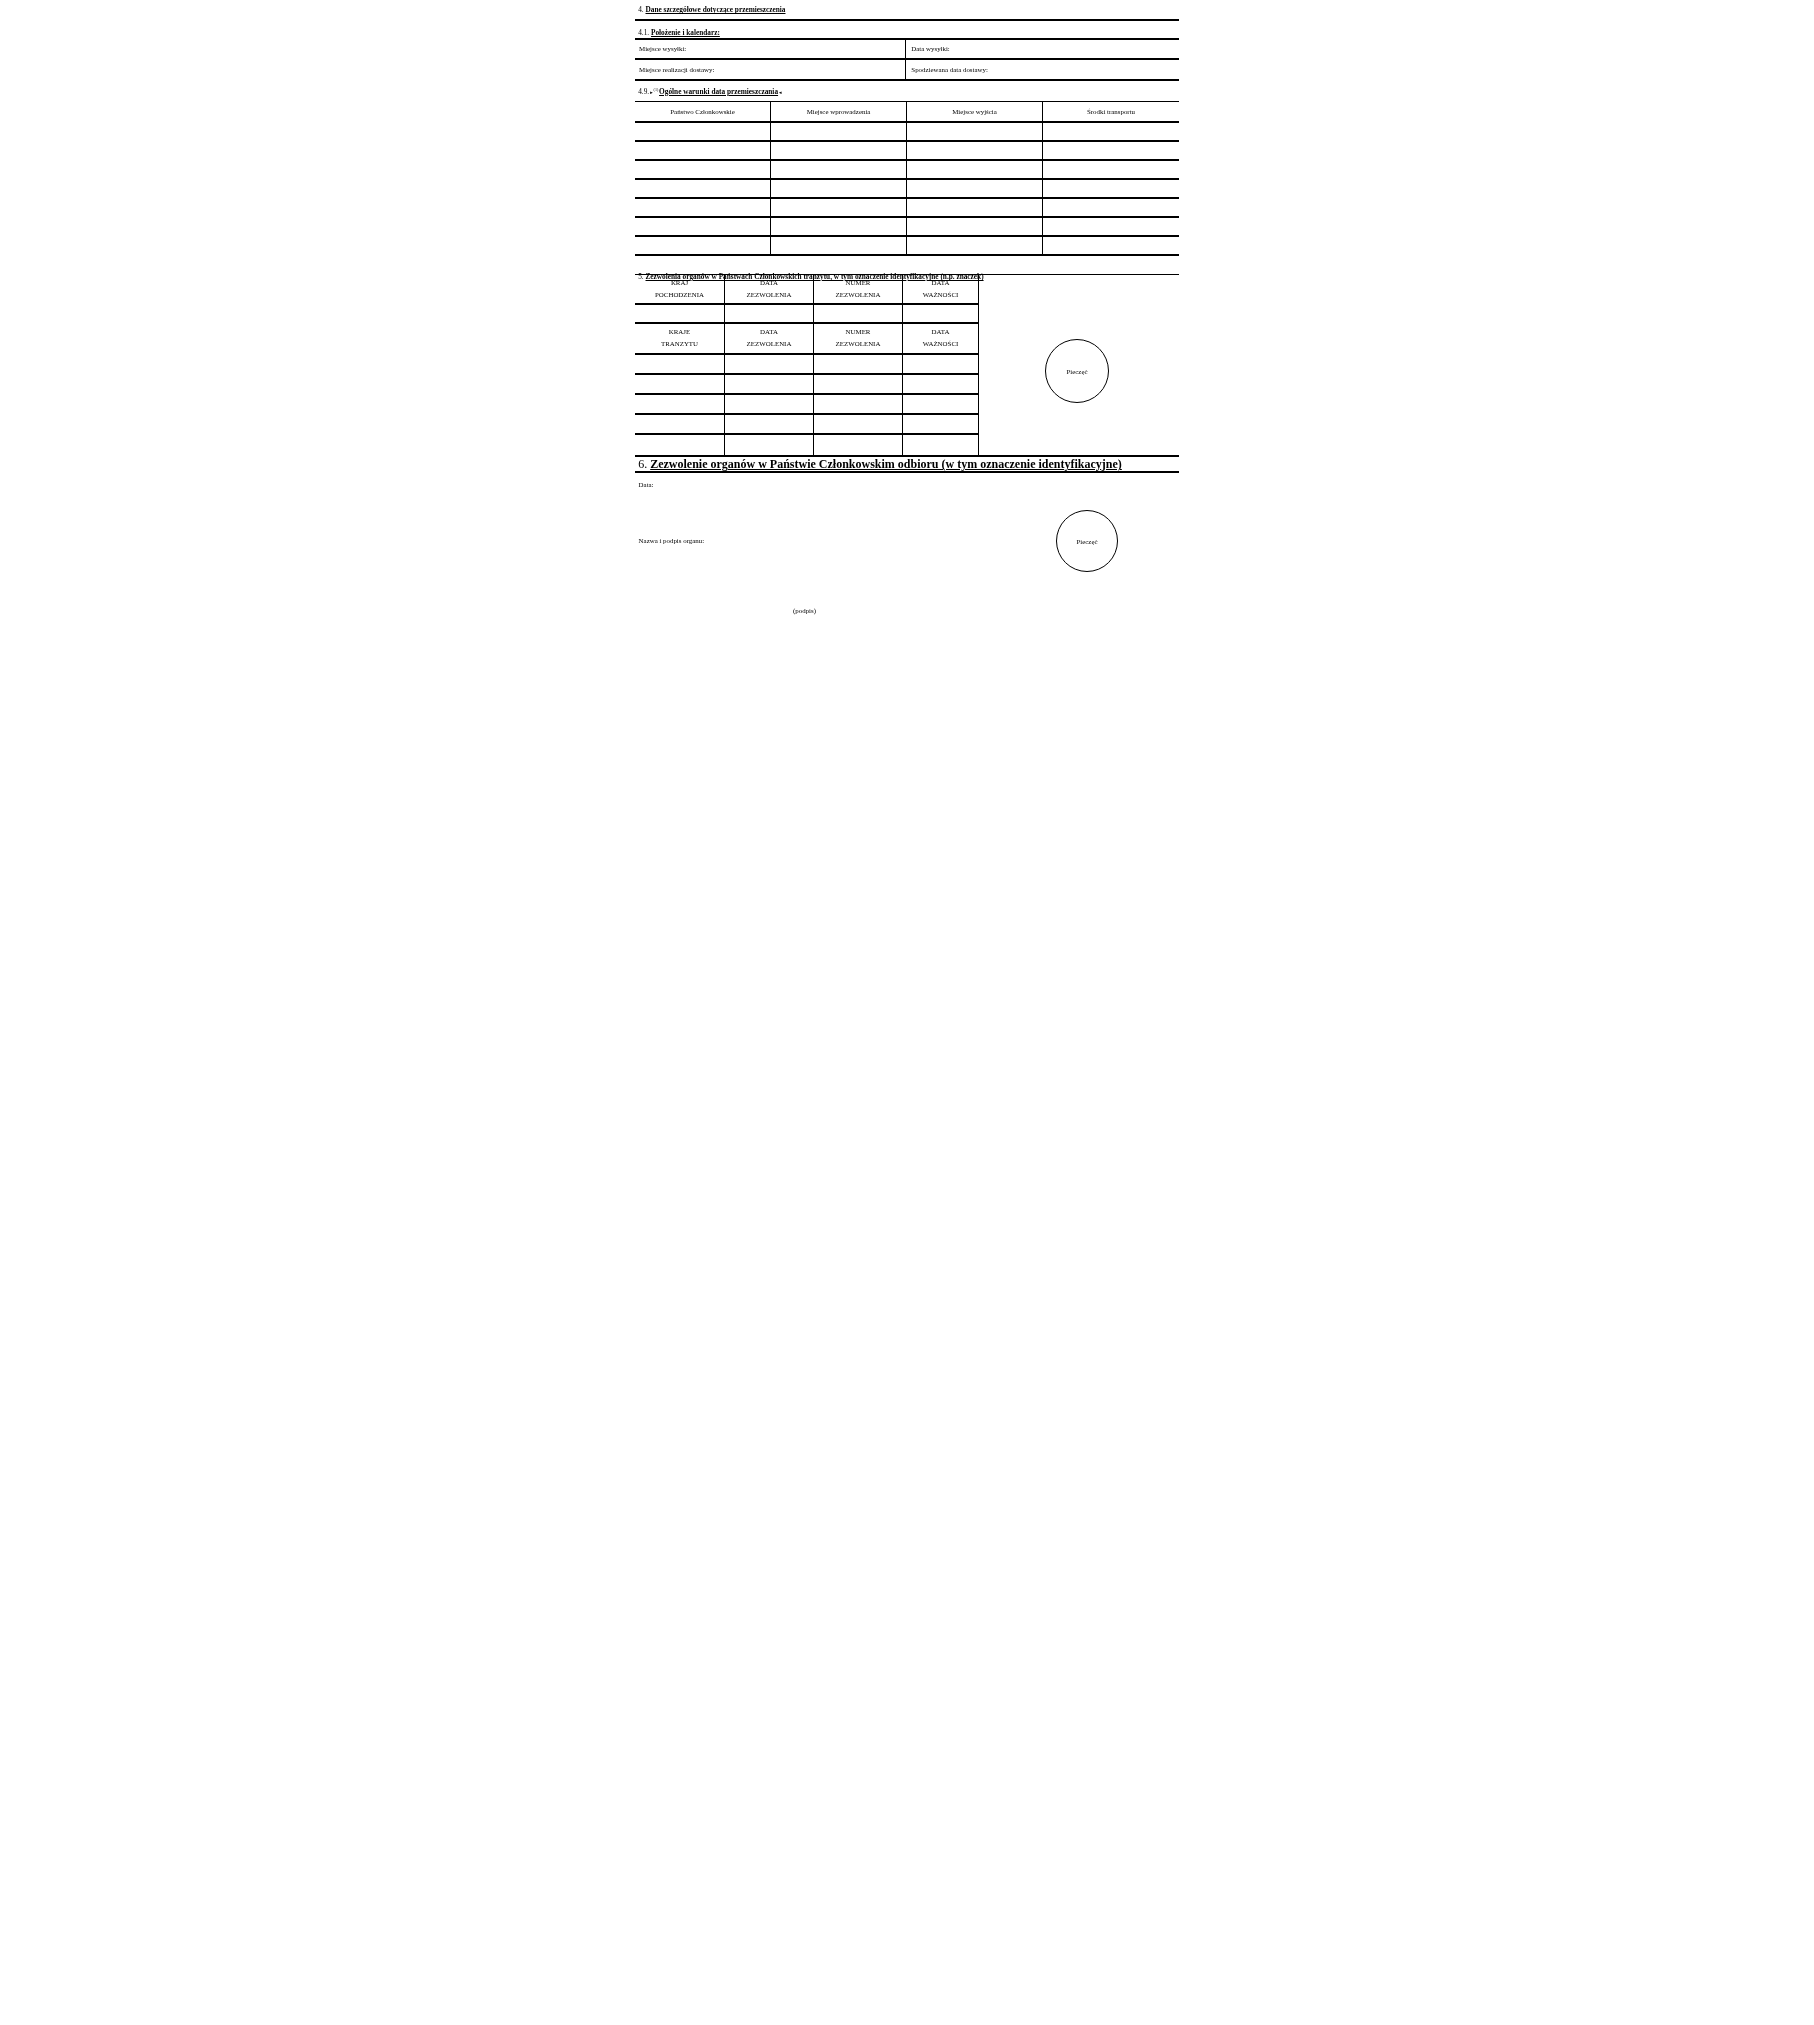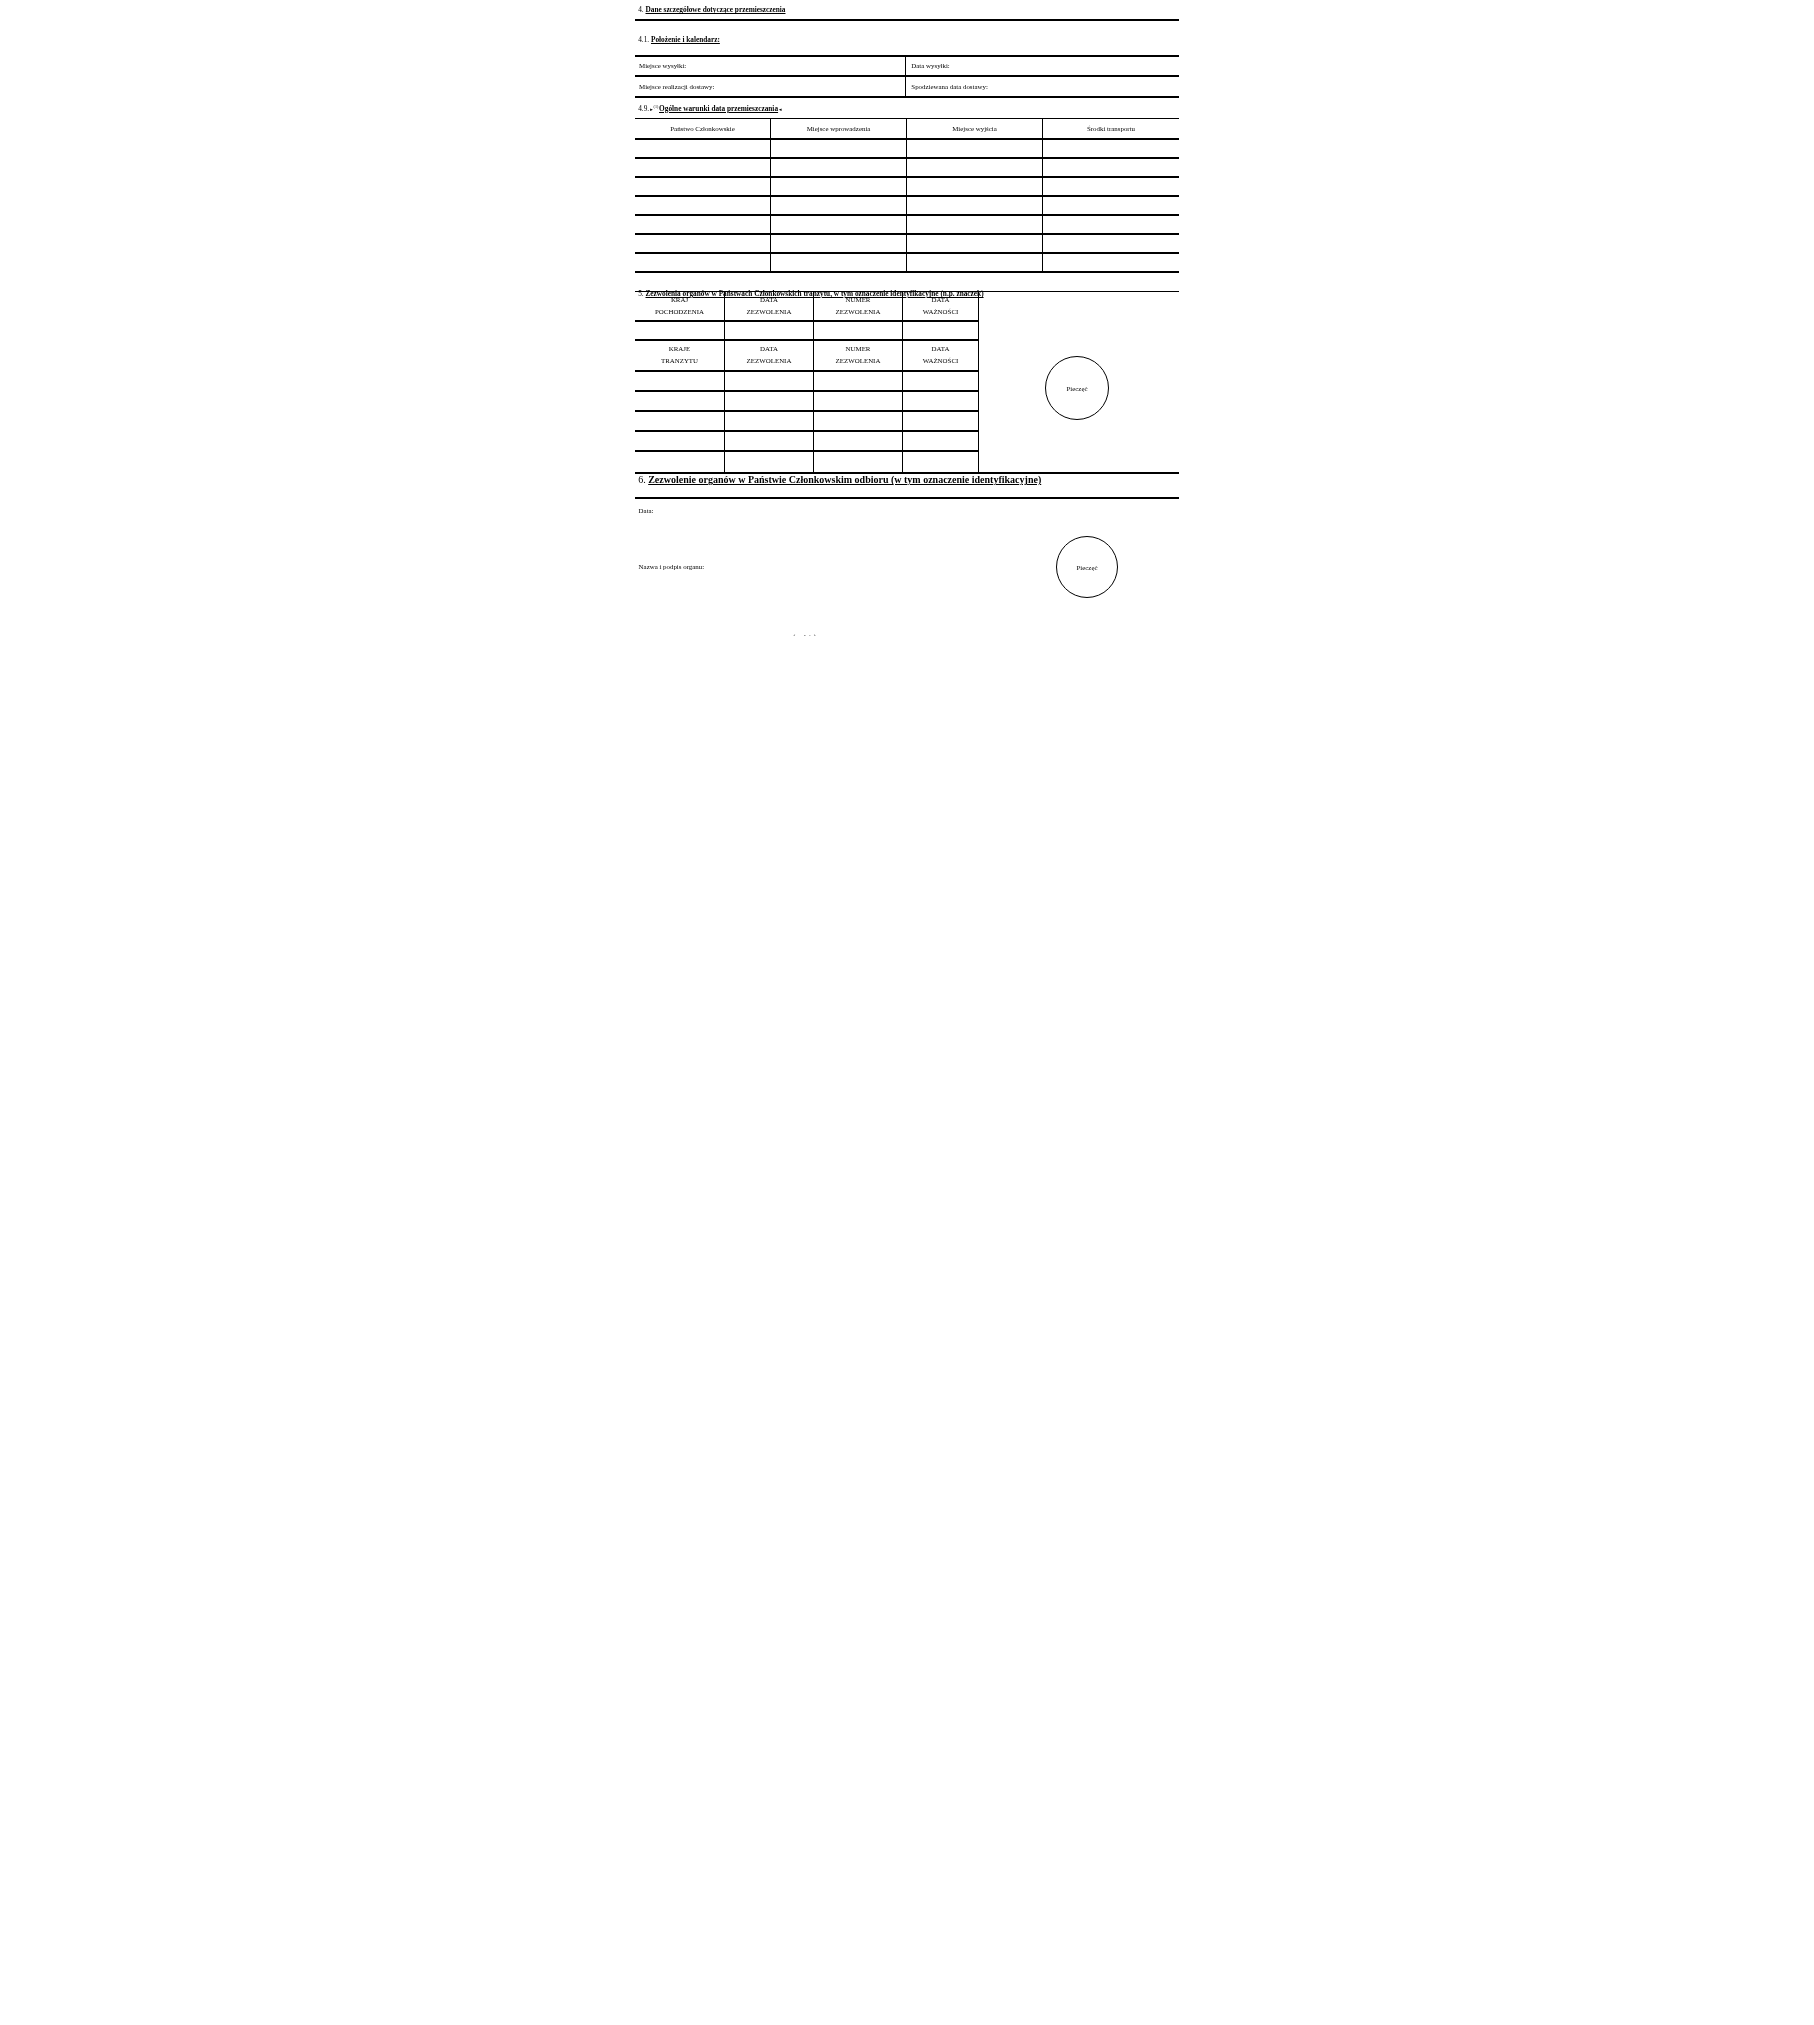--- a/index.html
+++ b/index.html
@@ -13,24 +13,24 @@
     font-size:6.9px;
     overflow:hidden;
   }
   .thick-b{border-bottom:2px solid #000;}
 
   
   .band{box-sizing:border-box;padding-left:3.2px;}
   .band .num{font-weight:normal;}
   .band .ttl{font-weight:bold;text-decoration:underline;}
   .band-s4{height:20.7px;padding-top:5.3px;font-size:7.3px;}
-  .band-s41{height:36px;padding-top:14px;font-size:7.3px;}
+  .band-s41{height:19px;padding-top:7px;font-size:7.3px;}
   .band-s42{height:20.7px;padding-top:6px;font-size:7.3px;}
   .band-s5{height:18px;padding-top:16px;font-size:7.3px;}
-  .band-s6{height:25px;padding-top:0.4px;font-size:10px;}
+  .band-s6{height:16px;padding-top:0.4px;font-size:12px;}
 
   .amend-mark{font-size:4.5px;vertical-align:0.4px;}
   .fn-ref{font-size:4px;vertical-align:2.8px;margin-right:0.8px;}
 
   
   .r41{display:flex;box-sizing:border-box;}
   .r41-1{height:20px;}
   .r41-2{height:21px;}
   .r41 .cell{display:flex;align-items:center;box-sizing:border-box;padding-left:4px;}
   .r41 .cl{width:270px;}

